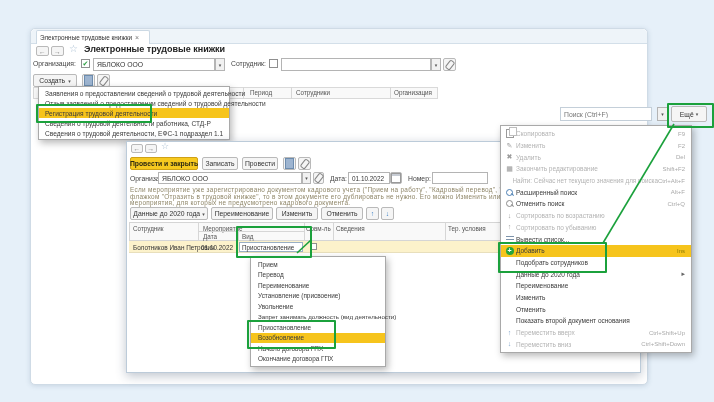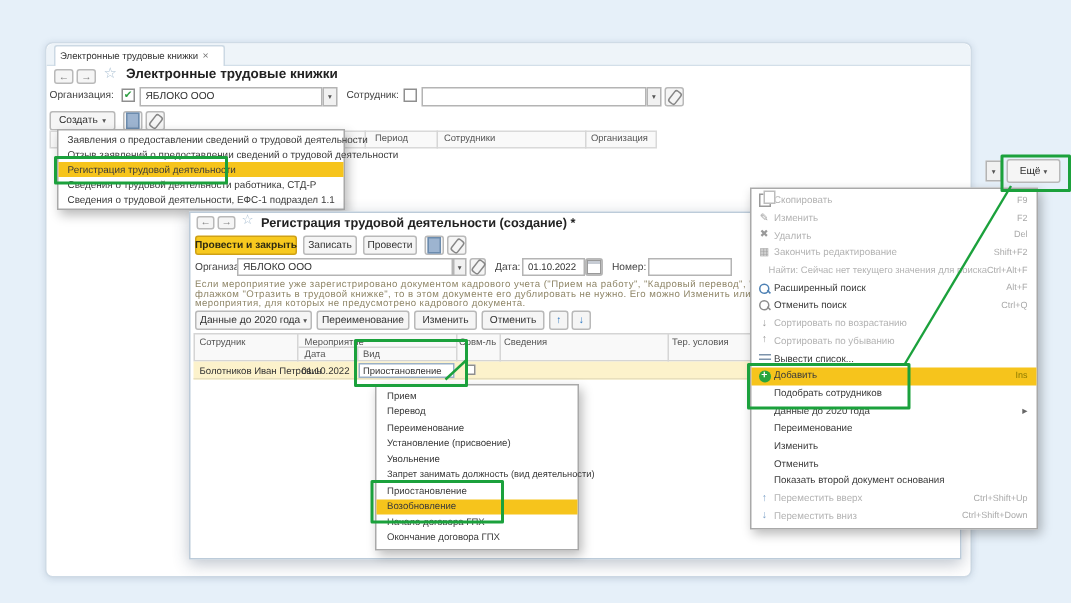--- a/index.html
+++ b/index.html
@@ -111,21 +111,20 @@
   </div>
 
   <div class="abs win2" style="left:126px;top:141px;width:515px;height:232px;z-index:10;"></div>
   <div class="abs btn" style="left:131px;top:144px;width:12px;height:9px;color:#888;z-index:11;">
       <span>←</span>
     </div>
   <div class="abs btn" style="left:145px;top:144px;width:12px;height:9px;color:#888;z-index:11;">
       <span>→</span>
     </div>
   <div class="abs" style="left:161px;top:141px;font-size:9px;color:#a9bfd2;z-index:11;"><span>☆</span></div>
-  <div class="abs title2" style="left:174px;top:143px;z-index:11;">Регистрация трудовой деятельности (создание) *</div>
 
   <div class="abs btn-y" style="left:130px;top:157px;width:68px;height:13px;z-index:11;">Провести и закрыть</div>
   <div class="abs btn" style="left:202px;top:157px;width:36px;height:13px;z-index:11;">Записать</div>
   <div class="abs btn" style="left:242px;top:157px;width:36px;height:13px;z-index:11;">Провести</div>
   <div class="abs btn" style="left:283px;top:157px;width:13px;height:13px;z-index:11;">
       <span class="i-doc"></span>
     </div>
   <div class="abs btn" style="left:298px;top:157px;width:13px;height:13px;z-index:11;">
       <span class="i-clip"></span>
     </div>
@@ -195,20 +194,21 @@
     <div class="mi" style="height:10.7px;padding-left:7px;font-size:6.4px;">Переименование</div>
     <div class="mi" style="height:10.7px;padding-left:7px;font-size:6.4px;">Установление (присвоение)</div>
     <div class="mi" style="height:10.7px;padding-left:7px;font-size:6.4px;">Увольнение</div>
     <div class="mi" style="height:10.7px;padding-left:7px;font-size:6.2px;">Запрет занимать должность (вид деятельности)</div>
     <div class="mi" style="height:10.7px;padding-left:7px;font-size:6.4px;">Приостановление</div>
     <div class="mi hl" style="height:10.7px;padding-left:7px;font-size:6.4px;">Возобновление</div>
     <div class="mi" style="height:10.7px;padding-left:7px;font-size:6.4px;">Начало договора ГПХ</div>
     <div class="mi" style="height:10.7px;padding-left:7px;font-size:6.4px;">Окончание договора ГПХ</div>
   </div>
 
+  <input class="abs" style="left: 560px; top: 107px; width: 92px; height: 14px; border: 1px solid rgb(196, 207, 217); font-size: 6.8px; color: rgb(51, 51, 51); padding: 0px 3px; font-family: &quot;Liberation Sans&quot;, sans-serif; z-index: 20;" placeholder="Поиск (Ctrl+F)">
   <div class="abs combo" style="left:657px;top:107px;width:11px;height:14px;z-index:20;">
       <span>▾</span>
     </div>
   <div class="abs btn" style="left:671px;top:106px;width:36px;height:16px;z-index:20;">
     <span>Ещё</span>
       <span style="font-size:5px;margin-left:2px;color:#555;">▾</span>
   </div>
 
   <div class="abs menu" style="left:500px;top:125px;width:192px;z-index:22;padding:2px 0;">
     <div class="mi dis" style="height:11.7px;padding:0 2px;">

